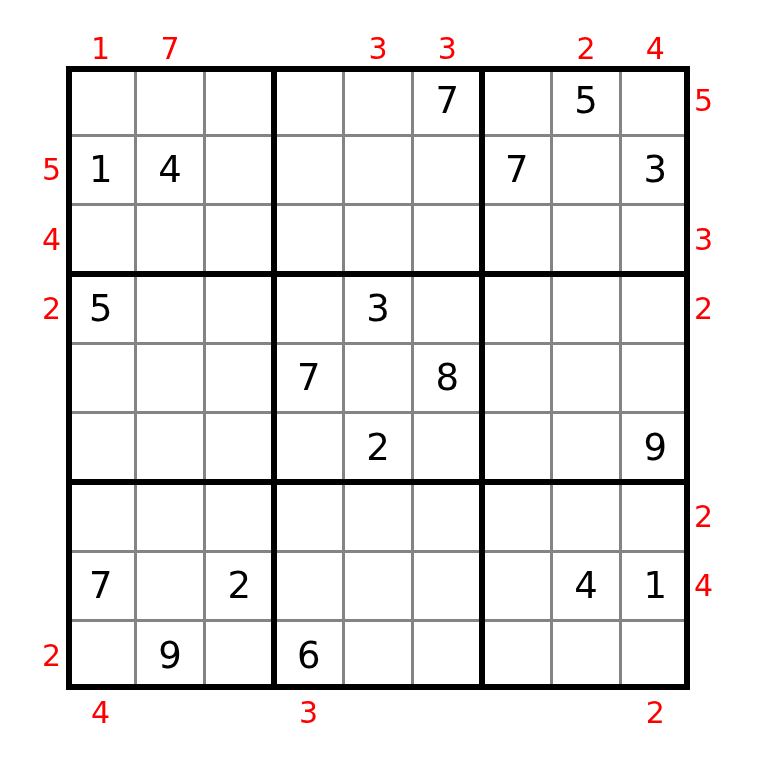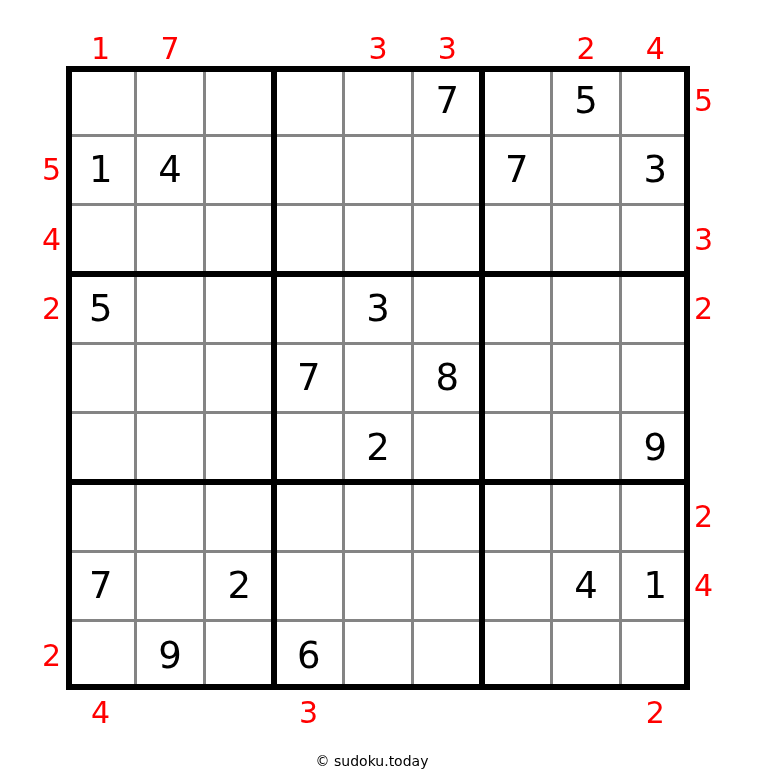--- a/index.html
+++ b/index.html
@@ -160,21 +160,20 @@
       <div class="cell" style="left: 0px; top: 554.67px;"></div>
       <div class="cell" style="left: 69.33px; top: 554.67px;">9</div>
       <div class="cell" style="left: 138.67px; top: 554.67px;"></div>
       <div class="cell" style="left: 208px; top: 554.67px;">6</div>
       <div class="cell" style="left: 277.33px; top: 554.67px;"></div>
       <div class="cell" style="left: 346.67px; top: 554.67px;"></div>
       <div class="cell" style="left: 416px; top: 554.67px;"></div>
       <div class="cell" style="left: 485.33px; top: 554.67px;"></div>
       <div class="cell" style="left: 554.67px; top: 554.67px;"></div>
     </div>
-  <div class="footer">© sudoku.today</div>
 <div class="clue" style="left: 66px; top: 34px; width: 69.33px; height: 28px;">1</div>
     <div class="clue" style="left: 135.33px; top: 34px; width: 69.33px; height: 28px;">7</div>
     <div class="clue" style="left: 343.33px; top: 34px; width: 69.33px; height: 28px;">3</div>
     <div class="clue" style="left: 412.67px; top: 34px; width: 69.33px; height: 28px;">3</div>
     <div class="clue" style="left: 551.33px; top: 34px; width: 69.33px; height: 28px;">2</div>
     <div class="clue" style="left: 620.67px; top: 34px; width: 69.33px; height: 28px;">4</div>
     <div class="clue" style="left: 66px; top: 698px; width: 69.33px; height: 28px;">4</div>
     <div class="clue" style="left: 274px; top: 698px; width: 69.33px; height: 28px;">3</div>
     <div class="clue" style="left: 620.67px; top: 698px; width: 69.33px; height: 28px;">2</div>
     <div class="clue side-left" style="left: 12px; top: 135.33px; width: 49px; height: 69.33px;">5</div>

